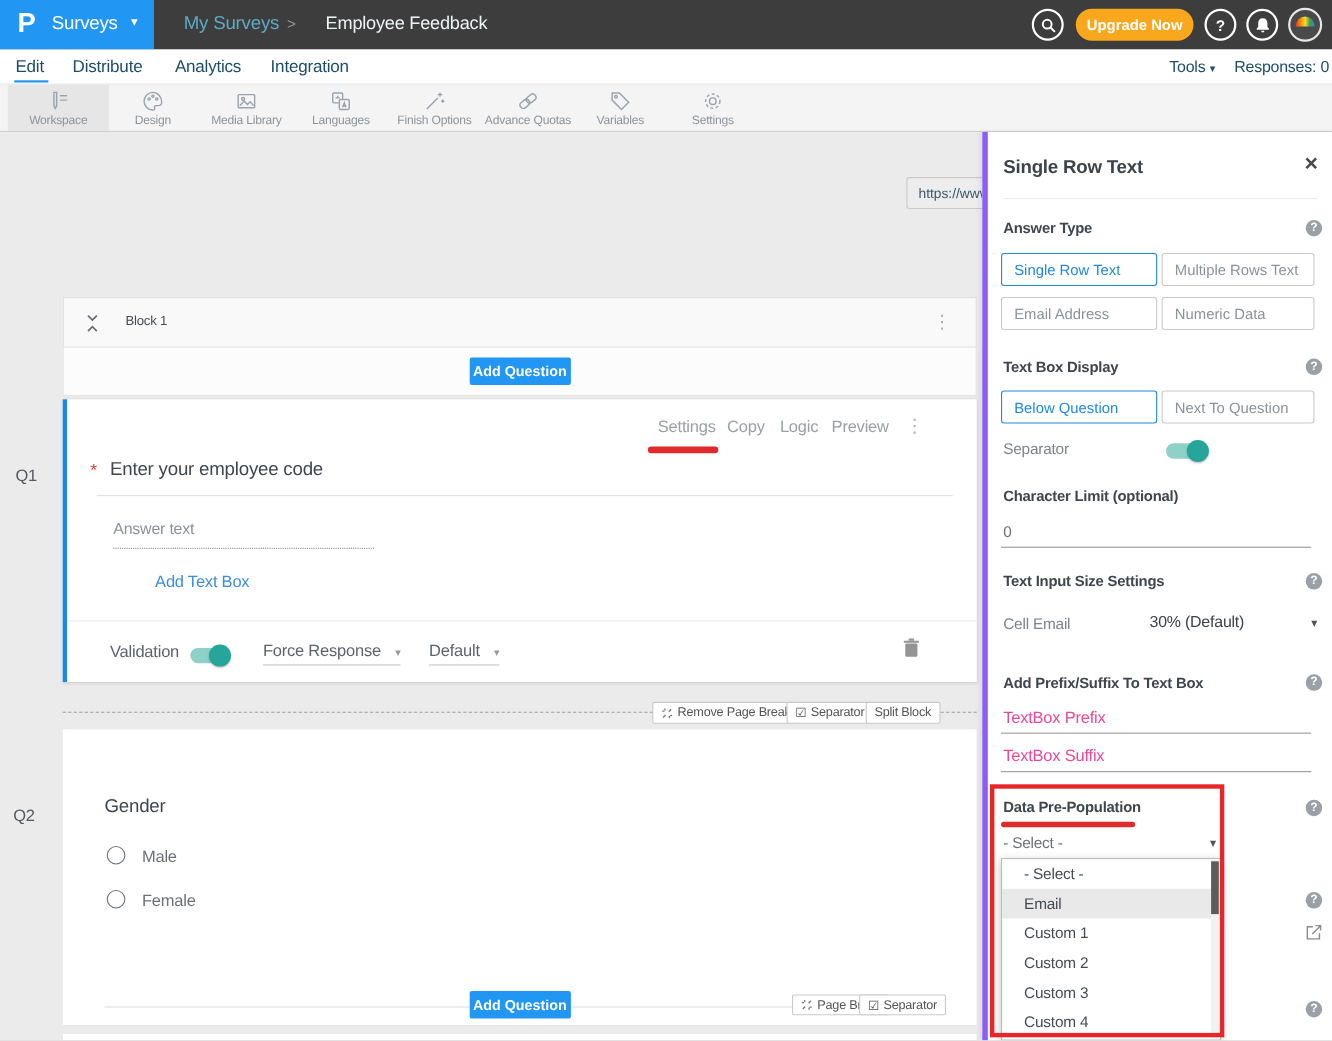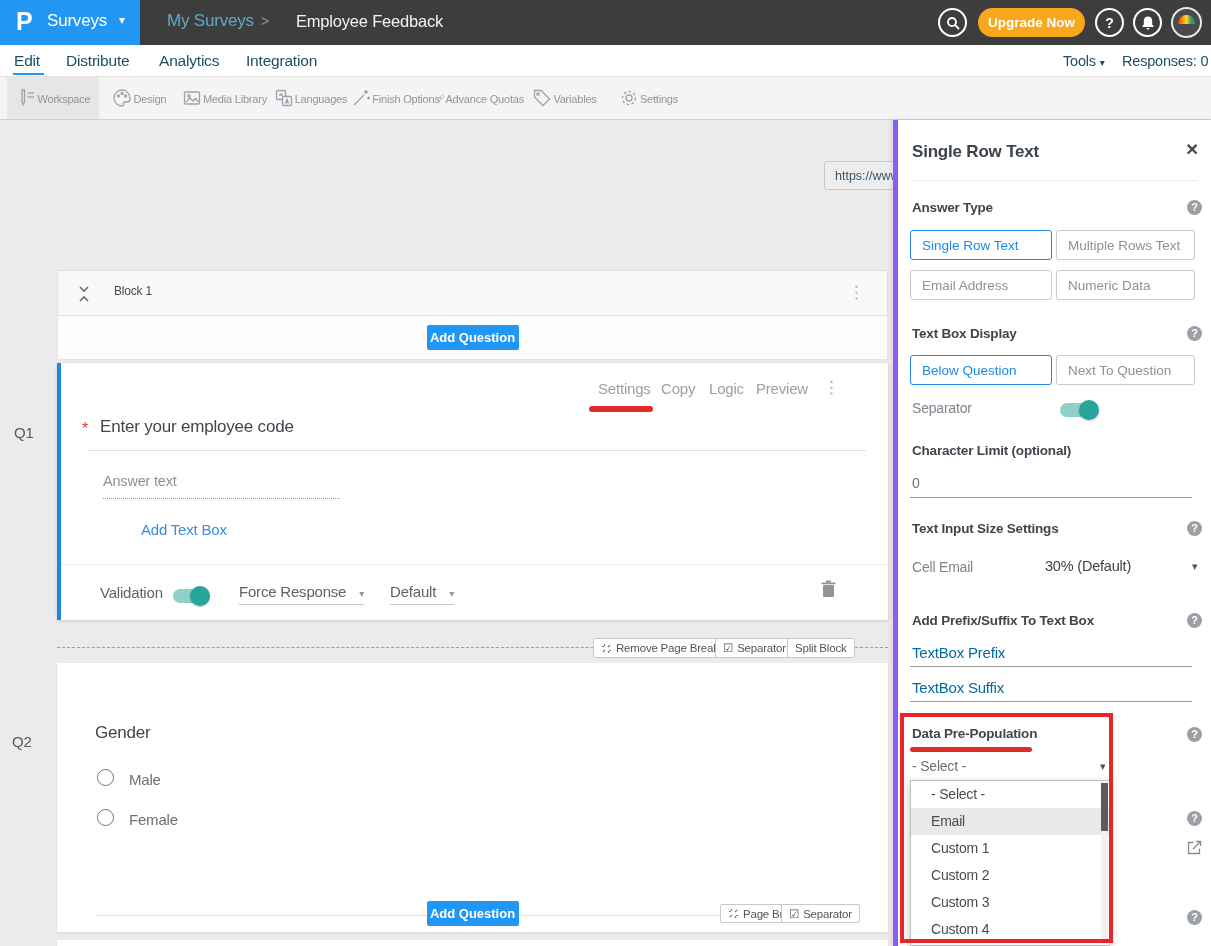--- a/index.html
+++ b/index.html
@@ -21,21 +21,21 @@
   .avatar-arc { position:absolute; left:5px; top:6px; width:17px; height:9px; border-radius:17px 17px 0 0; background:linear-gradient(90deg,#e53935,#fb8c00,#fdd835,#43a047,#1e88e5); }
 
   
   .navrow { position:absolute; left:0; top:45px; width:1211px; height:32px; background:#fff; border-bottom:1px solid #e2e2e2; }
   .nav-item { position:absolute; top:7px; font-size:15.5px; color:#1d4e66; cursor:pointer; }
   .nav-underline { position:absolute; left:13px; top:28px; width:31px; height:2px; background:#2196f3; }
   .nav-right { color:#1d4e66; font-size:14.5px; cursor:pointer; position:absolute; top:8px; }
 
   
   .toolbar { position:absolute; left:0; top:77px; width:1211px; height:43px; background:#f4f4f4; border-bottom:1px solid #cfcfcf; }
-  .tool { position:absolute; top:0; height:42px; display:flex; flex-direction:row; align-items:center; justify-content:center; cursor:pointer; }
+  .tool { position:absolute; top:0; height:42px; display:flex; flex-direction:column; align-items:center; justify-content:center; cursor:pointer; }
   .tool.active { background:#e6e6e6; }
   .tool svg { stroke:#9aa3ad; fill:none; stroke-width:1.3; }
   .tool-label { font-size:11px; color:#8d959c; margin-top:1px; white-space:nowrap; }
   .url-box { position:absolute; left:824px; top:84px; width:285px; height:29px; background:#ededed; border:1px solid #c9c9c9; border-radius:3px; }
   .url-input { position:absolute; left:0; top:0; width:256px; height:27px; border:none; background:transparent; font-family:inherit; font-size:12.5px; color:#3c566b; padding-left:10px; outline:none; }
   .url-pencil { position:absolute; right:7px; top:4px; font-size:15px; color:#555; cursor:pointer; }
   .preview-btn { position:absolute; left:1119px; top:84px; width:84px; height:29px; background:#2196f3; border:none; border-radius:3px; color:#fff; font-weight:700; font-size:13.5px; font-family:inherit; display:flex; align-items:center; justify-content:center; gap:6px; cursor:pointer; }
 
   
   .gutter-label { position:absolute; font-size:15px; color:#55595e; }
@@ -72,21 +72,21 @@
   .panel { position:absolute; left:893px; top:120px; width:318px; height:826px; background:#fff; border-left:5px solid #8b5cf6; box-shadow:-2px 0 5px rgba(0,0,0,0.08); }
   .panel-title { position:absolute; left:14px; top:22px; font-size:17px; color:#3c434b; font-weight:600; }
   .close-x { position:absolute; right:13px; top:17px; font-size:21px; font-weight:700; color:#4a4a4a; cursor:pointer; }
   .ph { position:absolute; left:14px; font-size:13.5px; font-weight:700; color:#3f464e; }
   .help { position:absolute; left:289px; width:15px; height:15px; border-radius:50%; background:#9aa0a6; color:#fff; font-size:11px; font-weight:700; text-align:center; line-height:15px; cursor:pointer; }
   .type-btn { position:absolute; width:142px; height:30px; border:1px solid #c9c9c9; border-radius:3px; background:#fff; font-family:inherit; font-size:13.5px; color:#8b9299; text-align:left; padding-left:11px; cursor:pointer; white-space:nowrap; overflow:hidden; }
   .type-btn.active { border-color:#1e88e5; color:#1e88e5; }
   .panel-grey { position:absolute; left:14px; font-size:14px; color:#7c848c; }
   .panel-val { position:absolute; font-size:14.5px; color:#3c434b; }
   .input-line { position:absolute; left:12px; width:282px; border-bottom:1px solid #9a9a9a; }
-  .ph-input { position:absolute; left:14px; font-size:15px; color:#0369a1; cursor:text; }
+  .ph-input { position:absolute; left:14px; font-size:15px; color:#ec4899; cursor:text; }
   .sel-caret { position:absolute; color:#555; font-size:11px; cursor:pointer; }
   .highlight-box { position:absolute; left:2px; top:593px; width:213px; height:230px; border:4px solid #e8262a; z-index:6; pointer-events:none; }
   .dropdown { position:absolute; left:12px; top:660px; width:200px; height:166px; background:#fff; border:1px solid #bdbdbd; box-shadow:0 3px 8px rgba(0,0,0,0.25); z-index:5; }
   .dd-item { height:27px; line-height:27px; padding-left:20px; font-size:14px; color:#464c52; cursor:pointer; }
   .dd-item.hl { background:#e9e9e9; }
   .dd-track { position:absolute; right:1px; top:1px; bottom:1px; width:7px; background:#f1f1f1; }
   .dd-thumb { position:absolute; right:1px; top:2px; width:7px; height:48px; background:#5c5c5c; cursor:pointer; }
 </style>
 </head>
 <body>

